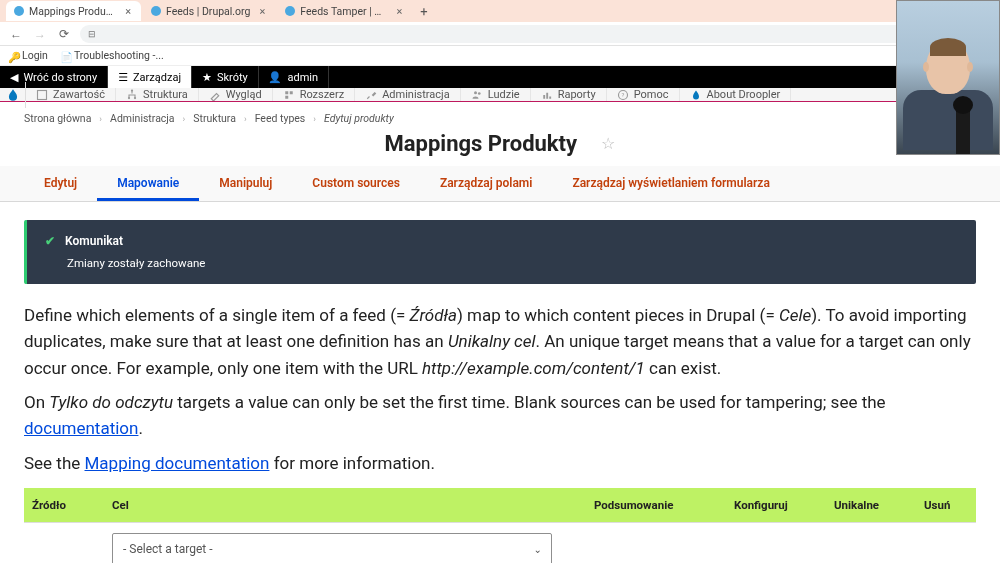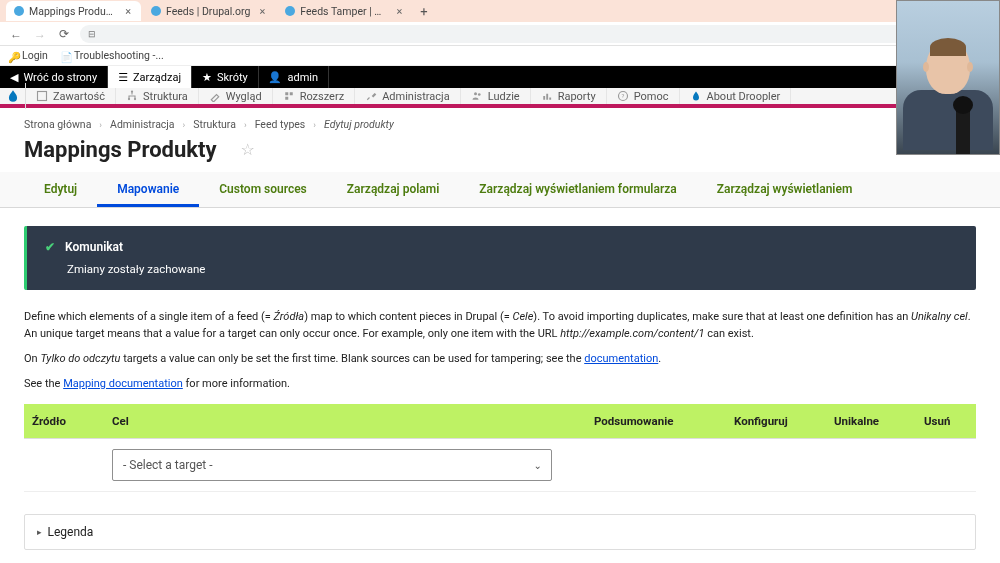--- a/index.html
+++ b/index.html
@@ -23,49 +23,49 @@
   .bookmark-bar { background: #fff; height: 20px; display: flex; align-items: center; padding: 0 8px; gap: 12px; font-size: 10.5px; color: #444; border-bottom: 1px solid #eee; }
   .bm-item { display: flex; align-items: center; gap: 4px; }
   .bm-icon { width: 10px; height: 10px; display: inline-block; }
   
   
   .admin-top { background: #000; color: #fff; height: 22px; display: flex; align-items: stretch; font-size: 11px; }
   .admin-top .item { display: flex; align-items: center; padding: 0 10px; gap: 5px; border-right: 1px solid #333; }
   .admin-top .item.active { background: #fff; color: #000; }
   
   
-  .admin-sub { background: #f5f5f5; border-bottom: 4px solid #be185d; height: 20px; display: flex; align-items: center; font-size: 11px; color: #555; }
+  .admin-sub { background: #f5f5f5; border-bottom: 1px solid #be185d; height: 14px; display: flex; align-items: center; font-size: 11px; color: #555; }
   .admin-sub .logo { width: 26px; height: 26px; display: flex; align-items: center; justify-content: center; border-right: 1px solid #ddd; }
   .admin-sub .drop { width: 14px; height: 14px; }
   .admin-sub .sitem { padding: 0 10px; display: flex; align-items: center; gap: 5px; border-right: 1px solid #e5e5e5; height: 100%; }
   .sitem-icon { width: 12px; height: 12px; color: #999; }
   
   
   .content { padding: 0 24px; }
   .breadcrumbs { display: flex; align-items: center; gap: 8px; font-size: 10.5px; color: #555; padding: 10px 0 6px; }
   .breadcrumbs .sep { color: #aaa; font-size: 9px; }
   .bc-item { color: #555; }
   
-  .page-title-row { display: flex; align-items: center; gap: 24px; padding-bottom: 10px; }
+  .page-title-row { display: flex; align-items: center; gap: 24px; padding-bottom: 10px; justify-content: center; }
   .page-title { font-size: 22px; font-weight: 700; color: #222; }
   .star { color: #bbb; font-size: 16px; }
   
   
   .page-tabs { display: flex; border-bottom: 1px solid #d8d8d8; background: #f9f9f9; margin: 0 -24px; padding: 0 24px; }
-  .ptab { padding: 10px 20px 8px; font-size: 12px; color: #4d7c0f; font-weight: 600; border-bottom: 3px solid transparent; cursor: pointer; }
+  .ptab { padding: 10px 20px 8px; font-size: 12px; color: #c2410c; font-weight: 600; border-bottom: 3px solid transparent; cursor: pointer; }
   .ptab.active { color: #004adc; border-bottom-color: #004adc; }
   
   
   .status-box { margin: 18px 0; background: #2f3a4a; color: #fff; border-radius: 2px; padding: 14px 18px; border-left: 3px solid #2ecc71; }
   .status-head { display: flex; align-items: center; gap: 10px; font-weight: 600; font-size: 12px; margin-bottom: 8px; }
   .status-check { color: #49d07a; font-size: 12px; }
   .status-body { font-size: 11.5px; margin-left: 22px; }
   
   
-  .desc { font-size: 11px; color: #222; line-height: 1.55; margin-bottom: 8px; }
+  .desc { font-size: 17px; color: #222; line-height: 1.55; margin-bottom: 8px; }
   .desc a { color: #004adc; text-decoration: underline; }
   .desc em, .desc i { font-style: italic; }
   
   
   .map-table { width: 100%; border-collapse: collapse; margin-top: 12px; font-size: 11.5px; }
   .map-table th { text-align: left; font-weight: 700; padding: 10px 8px; border-bottom: 1px solid #ddd; background: #bef264; }
   .map-table td { padding: 10px 8px; border-bottom: 1px solid #eee; }
   .select-wrap { position: relative; width: 440px; }
   .select-box { border: 1px solid #8f8f8f; border-radius: 2px; padding: 8px 28px 8px 10px; font-size: 12px; color: #555; background: #fff; display: flex; align-items: center; justify-content: space-between; cursor: pointer; }
   .select-caret { position: absolute; right: 10px; top: 50%; transform: translateY(-50%); color: #555; font-size: 10px; }
@@ -233,24 +233,24 @@
   </div>
 
   <div class="page-title-row">
     <h1 class="page-title">Mappings Produkty</h1>
     <span class="star">☆</span>
   </div>
 
   <div class="page-tabs">
     <div class="ptab">Edytuj</div>
     <div class="ptab active">Mapowanie</div>
+    <div class="ptab">Manipuluj</div>
     <div class="ptab">Custom sources</div>
     <div class="ptab">Zarządzaj polami</div>
     <div class="ptab">Zarządzaj wyświetlaniem formularza</div>
-    <div class="ptab">Zarządzaj wyświetlaniem</div>
   </div>
 
   <div class="status-box">
     <div class="status-head">
       <span class="status-check">✔</span>
       <span>Komunikat</span>
     </div>
     <div class="status-body">Zmiany zostały zachowane</div>
   </div>
 

